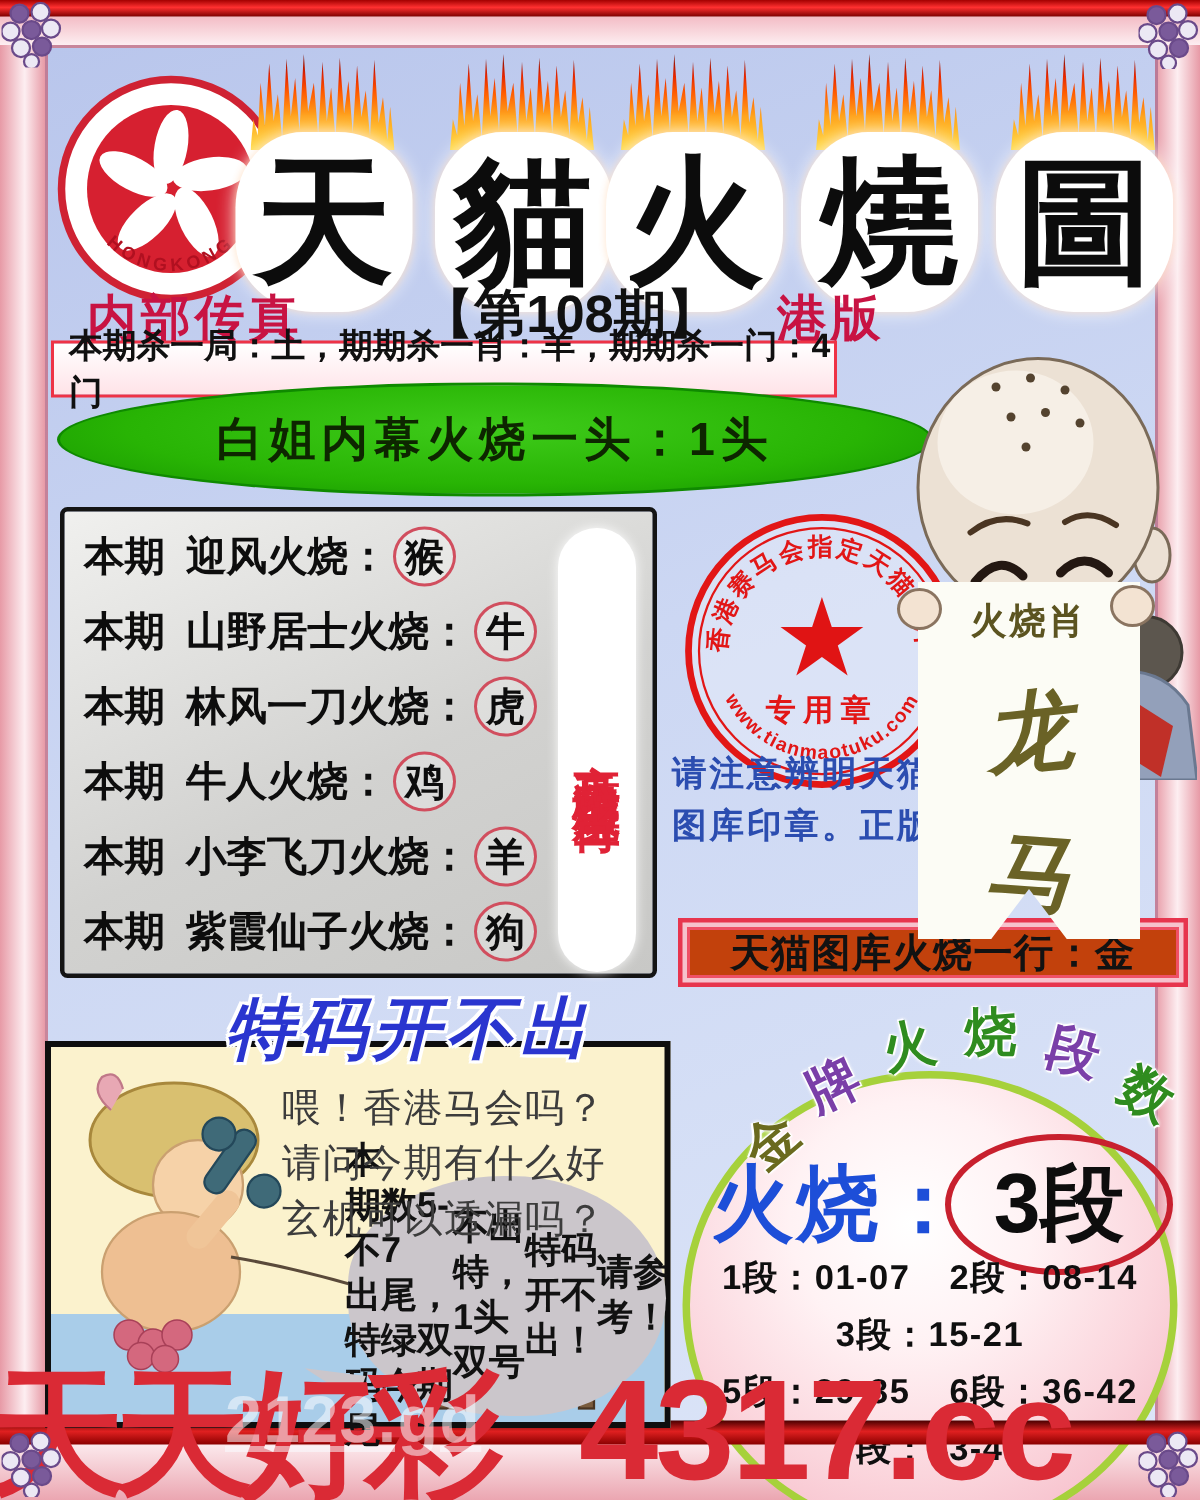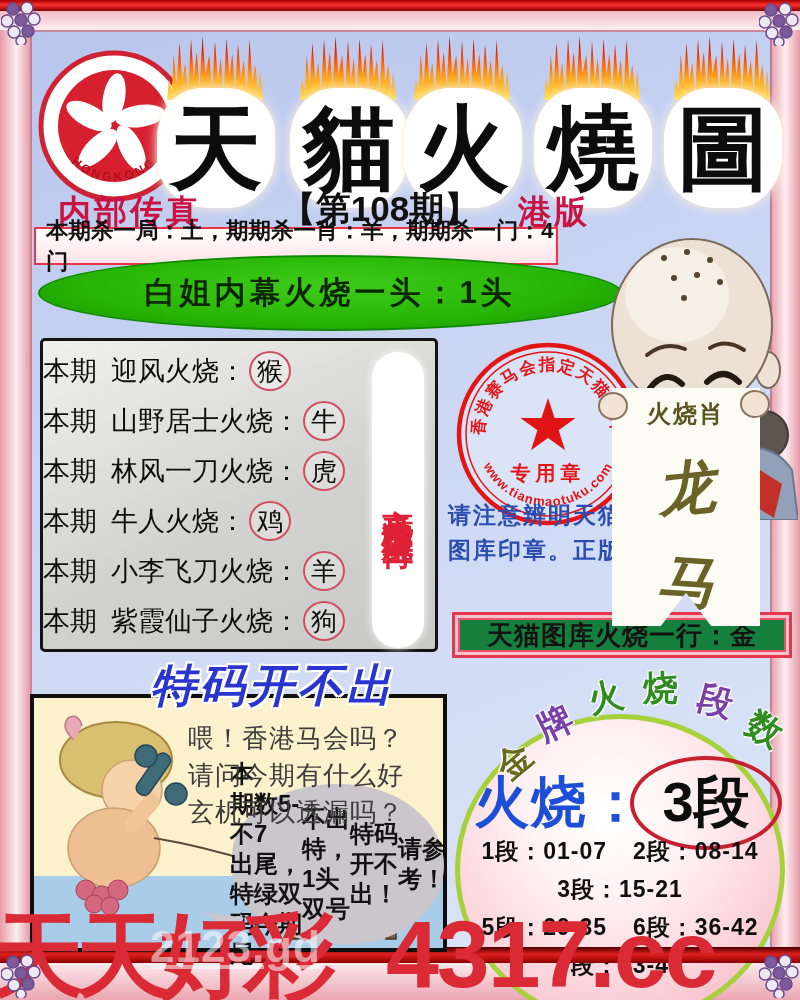--- a/index.html
+++ b/index.html
@@ -38,21 +38,21 @@
 
   
   .green-ellipse{left:38px;top:255px;width:584px;height:76px;border-radius:50%;
     background:radial-gradient(ellipse at 50% 40%,#3ecb1a,#28b404 60%,#149100);
     border:2px solid #0f8a00;display:flex;align-items:center;justify-content:center;
     font-size:31px;font-weight:700;color:#0d2600;letter-spacing:4px;z-index:3;box-sizing:border-box;}
 
   
   .list-box{left:40px;top:338px;width:398px;height:314px;border:3px solid #141414;border-radius:5px;
     background:linear-gradient(155deg,#f0f0ee,#d2d2d0 55%,#c8c8c6);z-index:3;box-sizing:border-box;padding-top:5px;}
-  .p-row{height:50px;display:flex;align-items:center;font-size:27px;font-weight:400;color:#0d0d0d;}
+  .p-row{height:50px;display:flex;align-items:center;padding-left:13px;font-size:27px;font-weight:700;color:#0d0d0d;}
   .p-prefix{margin-right:14px;}
   .p-label{margin-right:3px;}
   .zodiac{width:42px;height:40px;border:2px solid #d14e5e;border-radius:50%;display:flex;align-items:center;
     justify-content:center;font-size:26px;box-sizing:border-box;background:rgba(255,255,255,.25);}
   .side-pill{left:372px;top:352px;width:52px;height:296px;background:#fff;border-radius:26px;z-index:4;
     display:flex;align-items:center;justify-content:center;box-shadow:0 0 8px rgba(255,255,255,.95);}
   .side-pill span{writing-mode:vertical-rl;font-size:32px;font-weight:900;color:#e02236;letter-spacing:4px;}
 
   
   .stamp{left:452px;top:338px;width:192px;height:192px;z-index:3;}
@@ -68,21 +68,21 @@
   .scroll-z{font-family:"Liberation Serif",serif;font-style:italic;font-weight:700;font-size:58px;color:#6a6226;}
   .scroll-z1{margin-top:20px;transform:rotate(-6deg);}
   .scroll-z2{margin-top:16px;transform:rotate(4deg);}
   .hand{width:26px;height:24px;background:#f3e3d2;border:2px solid #8a7460;border-radius:50%;z-index:5;}
   .hand-l{left:598px;top:392px;}
   .hand-r{left:740px;top:390px;}
 
   
   .gold-box{left:452px;top:612px;width:340px;height:46px;border:3px solid #e7354e;background:#f6c2cd;
     z-index:3;box-sizing:border-box;padding:3px;}
-  .gold-inner{width:100%;height:100%;border:2px solid #ef5066;background:#15803d;display:flex;align-items:center;
+  .gold-inner{width:100%;height:100%;border:2px solid #ef5066;background:#c2410c;display:flex;align-items:center;
     justify-content:center;font-size:26px;font-weight:700;color:#121212;letter-spacing:1px;box-sizing:border-box;}
 
   
   .phone-panel{left:30px;top:694px;width:417px;height:258px;background:#fbf2cd;border:4px solid #0e0e0e;
     z-index:7;box-sizing:border-box;}
   .phone-illu{position:absolute;left:0;top:0;width:100%;height:100%;}
   .phone-title{left:128px;top:656px;width:290px;text-align:center;font-size:45px;font-weight:900;font-style:italic;
     color:#2a35cf;letter-spacing:4px;z-index:8;
     text-shadow:2px 0 0 #fff,-2px 0 0 #fff,0 2px 0 #fff,0 -2px 0 #fff,2px 2px 0 #fff,-2px -2px 0 #fff,2px -2px 0 #fff,-2px 2px 0 #fff;}
   .ask{left:188px;top:720px;width:254px;z-index:9;font-family:"Liberation Serif",serif;font-size:26px;

